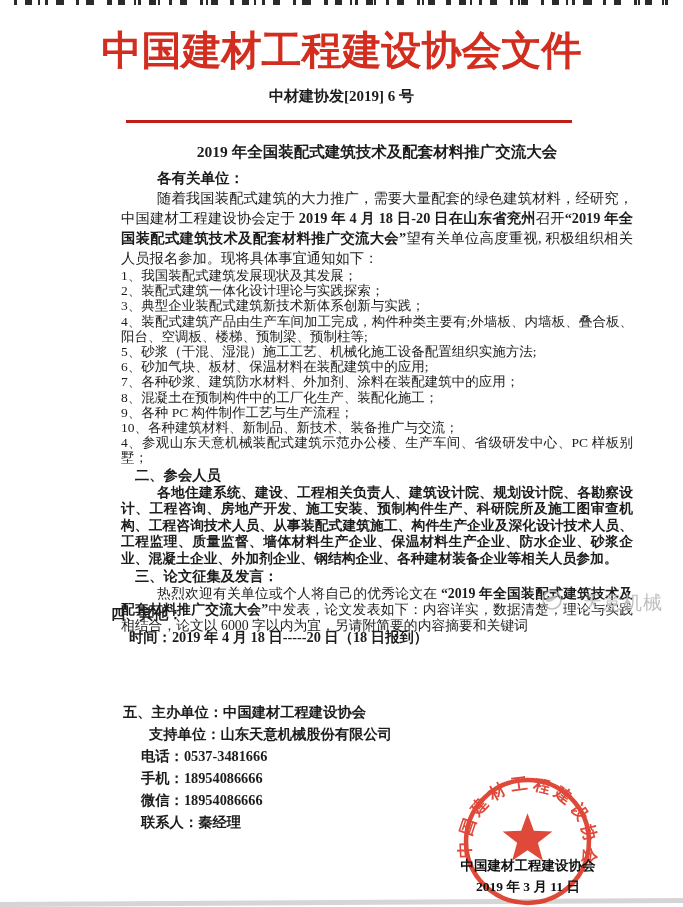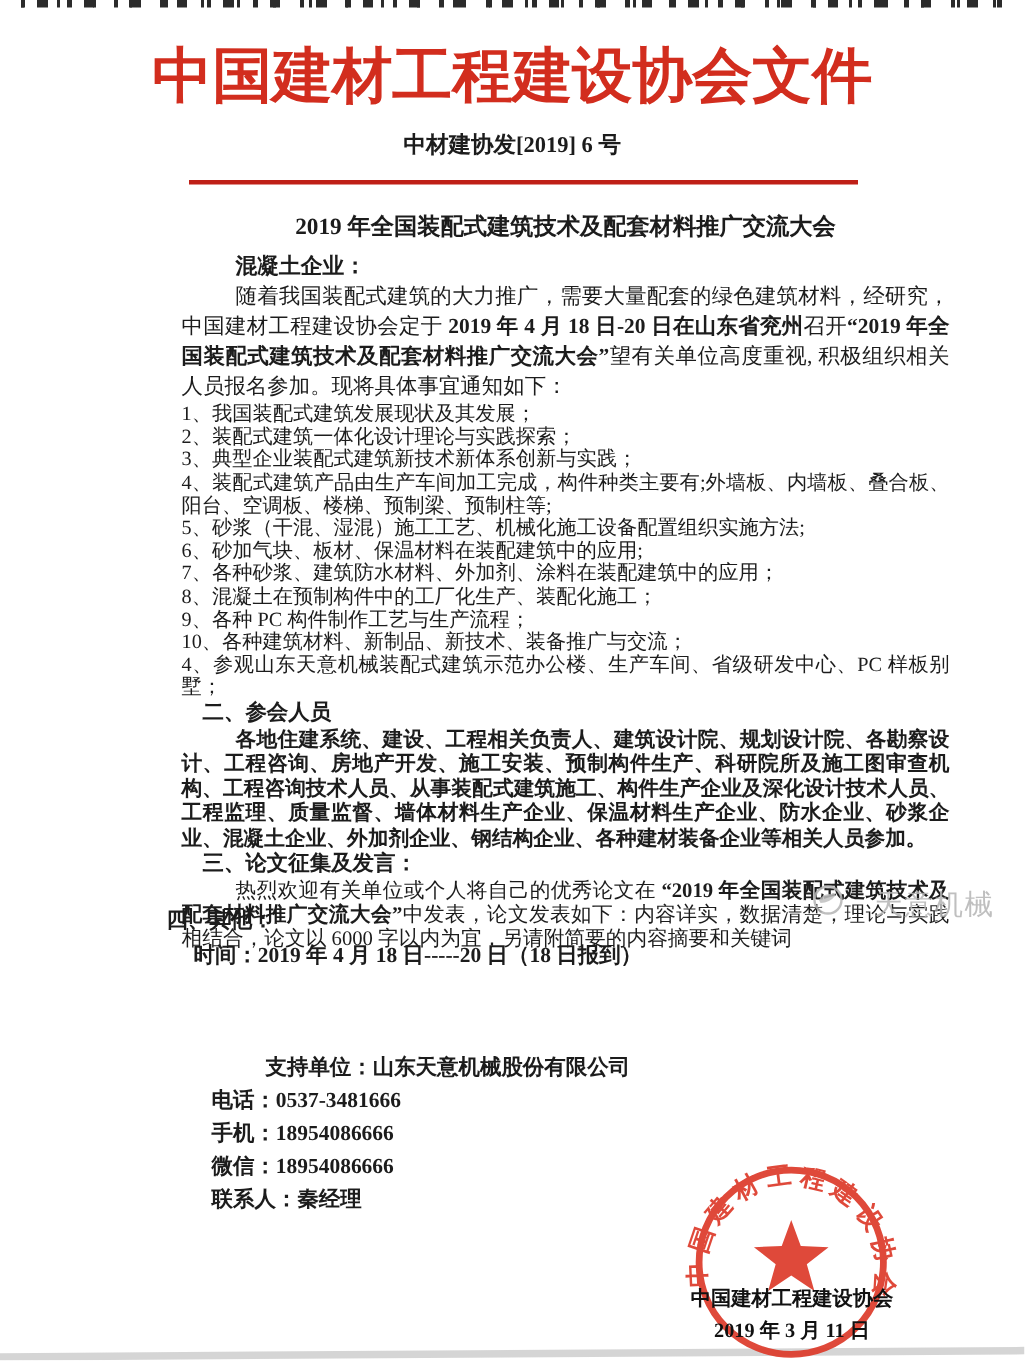--- a/index.html
+++ b/index.html
@@ -24,21 +24,21 @@
   .para-intro{font-size:14.3px;line-height:20px;text-indent:36px;margin:0;text-align:justify;}
   .sec-h{font-size:14.3px;font-weight:bold;line-height:17px;margin:1px 0 1px 14px;}
   .items{font-size:13.5px;line-height:15.2px;}
   .item{margin:0;text-align:justify;}
   .participants{font-size:13.8px;font-weight:bold;line-height:16.5px;text-indent:36px;margin:0;text-align:justify;}
   .papers{font-size:13.8px;line-height:16px;text-indent:36px;margin:0;text-align:justify;}
   .rich-b{font-weight:bold;}
   .block-other{position:absolute;top:605px;left:97px;width:512px;}
   .time-line{font-size:14.3px;font-weight:bold;line-height:21px;margin:4px 0 0 32px;}
   .block-host{position:absolute;top:701px;left:97px;width:512px;font-size:14.3px;font-weight:bold;line-height:22px;}
-  .ml26{margin-left:26px;} .ml52{margin-left:80px;} .ml44{margin-left:44px;}
+  .ml26{margin-left:26px;} .ml52{margin-left:52px;} .ml44{margin-left:44px;}
   .watermark{position:absolute;left:541px;top:589px;display:flex;align-items:center;gap:20px;
     color:var(--watermark_gray);font-size:19px;font-family:"Liberation Sans","DejaVu Sans",sans-serif;
     letter-spacing:1px;opacity:.85;}
   .seal{position:absolute;left:457px;top:771px;width:141px;height:141px;opacity:.92;z-index:2;}
   .signature{position:absolute;left:447px;top:855px;width:162px;z-index:3;text-align:center;
     font-size:13.5px;font-weight:bold;line-height:21px;color:#111;}
   .bottom-edge{position:absolute;left:-4px;right:-4px;bottom:2px;height:5px;background:#cbcbcb;
     transform:rotate(-0.35deg);opacity:.8;}
 </style>
 </head>
@@ -47,21 +47,21 @@
 <div class="page">
 
   <div class="top-clip"></div>
 
   <h1 class="org-title">中国建材工程建设协会文件</h1>
   <div class="doc-number">中材建协发[2019] 6 号</div>
   <div class="red-rule"></div>
 
   <div class="content">
     <div class="doc-title">2019 年全国装配式建筑技术及配套材料推广交流大会</div>
-    <div class="salutation">混凝土企业：</div>
+    <div class="salutation">各有关单位：</div>
     <p class="para-intro"><span>随着我国装配式建筑的大力推广，需要大量配套的绿色建筑材料，经研究，中国建材工程建设协会定于 </span><span class="rich-b">2019 年 4 月 18 日-20 日在山东省兖州</span><span>召开</span><span class="rich-b">“2019 年全国装配式建筑技术及配套材料推广交流大会”</span><span>望有关单位高度重视, 积极组织相关人员报名参加。现将具体事宜通知如下：</span></p>
 
     <div class="items">
         <div class="item">1、我国装配式建筑发展现状及其发展；</div>
         <div class="item">2、装配式建筑一体化设计理论与实践探索；</div>
         <div class="item">3、典型企业装配式建筑新技术新体系创新与实践；</div>
         <div class="item">4、装配式建筑产品由生产车间加工完成，构件种类主要有;外墙板、内墙板、叠合板、阳台、空调板、楼梯、预制梁、预制柱等;</div>
         <div class="item">5、砂浆（干混、湿混）施工工艺、机械化施工设备配置组织实施方法;</div>
         <div class="item">6、砂加气块、板材、保温材料在装配建筑中的应用;</div>
         <div class="item">7、各种砂浆、建筑防水材料、外加剂、涂料在装配建筑中的应用；</div>
@@ -88,20 +88,21 @@
     </span>
     <span>天意机械</span>
   </div>
 
   <div class="block-other">
     <div class="sec-h">四、其他：</div>
     <div class="time-line">时间：2019 年 4 月 18 日-----20 日（18 日报到）</div>
   </div>
 
   <div class="block-host">
+    <div class="ml26">五、主办单位：中国建材工程建设协会</div>
     <div class="ml52">支持单位：山东天意机械股份有限公司</div>
     <div class="ml44">电话：0537-3481666</div>
     <div class="ml44">手机：18954086666</div>
     <div class="ml44">微信：18954086666</div>
     <div class="ml44">联系人：秦经理</div>
   </div>
 
   <div class="seal">
     <svg width="141" height="141" viewBox="0 0 140 140">
       <circle cx="70" cy="70" r="61" fill="none" stroke="var(--seal_red)" stroke-width="4.5"></circle>

